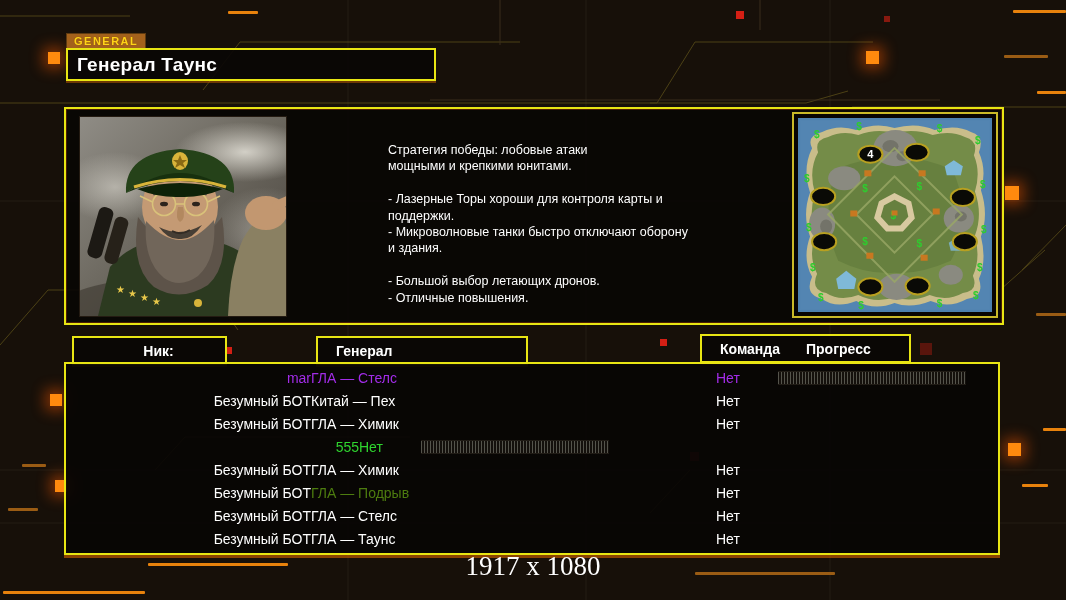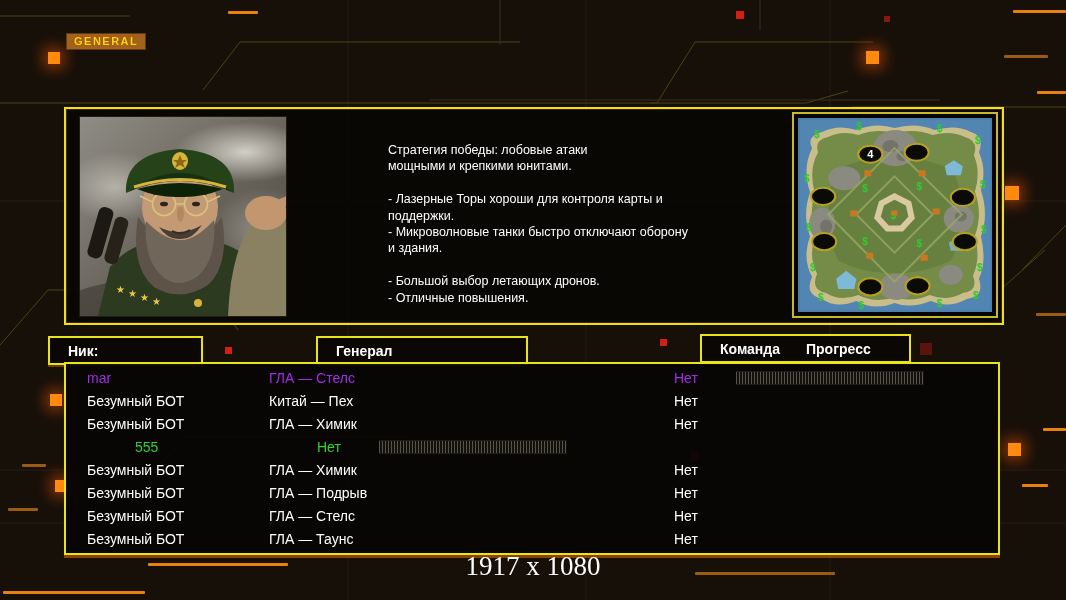--- a/index.html
+++ b/index.html
@@ -48,34 +48,34 @@
     position:absolute;left:726px;top:3px;width:206px;height:206px;
     border:2px solid #c8b928;background:#060402;padding:4px;box-sizing:border-box;
   }
   .map-box svg{display:block;width:100%;height:100%;}
   
   .hdr{
     position:absolute;height:25px;border:2px solid #e8e513;background:rgba(10,7,5,.92);
     box-shadow:0 2px 0 rgba(180,90,0,.55);
     display:flex;align-items:center;color:#fff;font-size:14px;font-weight:bold;
   }
-  #hdr-nick{left:48px;top:336px;width:151px;}
+  #hdr-nick{left:72px;top:336px;width:151px;justify-content:center;}
   #hdr-general{left:316px;top:336px;width:208px;}
   #hdr-team{left:700px;top:334px;width:207px;}
   .hdr .pad{padding-left:18px;}
   #hdr-team .pad2{padding-left:26px;}
   
   .body-box{
     position:absolute;left:64px;top:362px;width:936px;height:193px;
     border:2px solid #e8e513;background:rgba(8,5,4,.93);
     box-shadow:0 3px 0 rgba(190,90,0,.7);
     display:flex;flex-direction:column;padding:2px 0;box-sizing:border-box;
   }
   .trow{flex:1;display:flex;align-items:center;font-size:14px;}
-  .c-nick{width:203px;padding-left:21px;box-sizing:border-box;white-space:nowrap;overflow:hidden;}
+  .c-nick{width:245px;padding-left:21px;box-sizing:border-box;white-space:nowrap;overflow:hidden;text-align:right;}
   .c-general{width:405px;white-space:nowrap;overflow:hidden;}
   .c-team{width:62px;}
   .c-progress{flex:1;}
   .pbar{
     width:188px;height:12px;
     background:repeating-linear-gradient(90deg,#55544c 0 1px,#14100c 1px 3px);
     border-top:1px solid #201b15;border-bottom:1px solid #201b15;
   }
   
   .resolution{
@@ -133,20 +133,23 @@
   <div class="glow-sq" style="left:55px;top:480px;width:12px;height:12px;"></div>
   <div class="red-sq" style="left:736px;top:11px;width:8px;height:8px;"></div>
   <div class="red-sq" style="left:884px;top:16px;width:6px;height:6px;opacity:.6;"></div>
   <div class="red-sq" style="left:660px;top:339px;width:7px;height:7px;"></div>
   <div class="red-sq" style="left:225px;top:347px;width:7px;height:7px;"></div>
   <div class="red-sq" style="left:920px;top:343px;width:12px;height:12px;opacity:.35;"></div>
   <div class="red-sq" style="left:690px;top:452px;width:9px;height:9px;opacity:.5;"></div>
 
   <div class="tab">GENERAL</div>
 
+  <div class="title-box">
+    <span>Генерал Таунс</span>
+  </div>
 
   <div class="main-panel">
 
     <div class="portrait">
       <svg viewBox="0 0 206 199" width="206" height="199">
         <defs>
           <linearGradient id="sky" x1="0" y1="0" x2="1" y2="1">
             <stop offset="0" stop-color="#8f8c85"></stop>
               <stop offset=".45" stop-color="#6e6a61"></stop>
               <stop offset="1" stop-color="#45403a"></stop>
@@ -324,21 +327,21 @@
         </div>
       </div>
       <div class="trow">
         <div class="c-nick" style="color: rgb(255, 255, 255);">Безумный БОТ</div>
         <div class="c-general" style="color: rgb(255, 255, 255);">ГЛА — Химик</div>
         <div class="c-team" style="color: rgb(255, 255, 255);">Нет</div>
         <div class="c-progress"></div>
       </div>
       <div class="trow">
         <div class="c-nick" style="color: rgb(255, 255, 255);">Безумный БОТ</div>
-        <div class="c-general" style="color: #ffffff;">ГЛА — Подрыв</div>
+        <div class="c-general" style="color: #4d7c0f;">ГЛА — Подрыв</div>
         <div class="c-team" style="color: rgb(255, 255, 255);">Нет</div>
         <div class="c-progress"></div>
       </div>
       <div class="trow">
         <div class="c-nick" style="color: rgb(255, 255, 255);">Безумный БОТ</div>
         <div class="c-general" style="color: rgb(255, 255, 255);">ГЛА — Стелс</div>
         <div class="c-team" style="color: rgb(255, 255, 255);">Нет</div>
         <div class="c-progress"></div>
       </div>
       <div class="trow">

